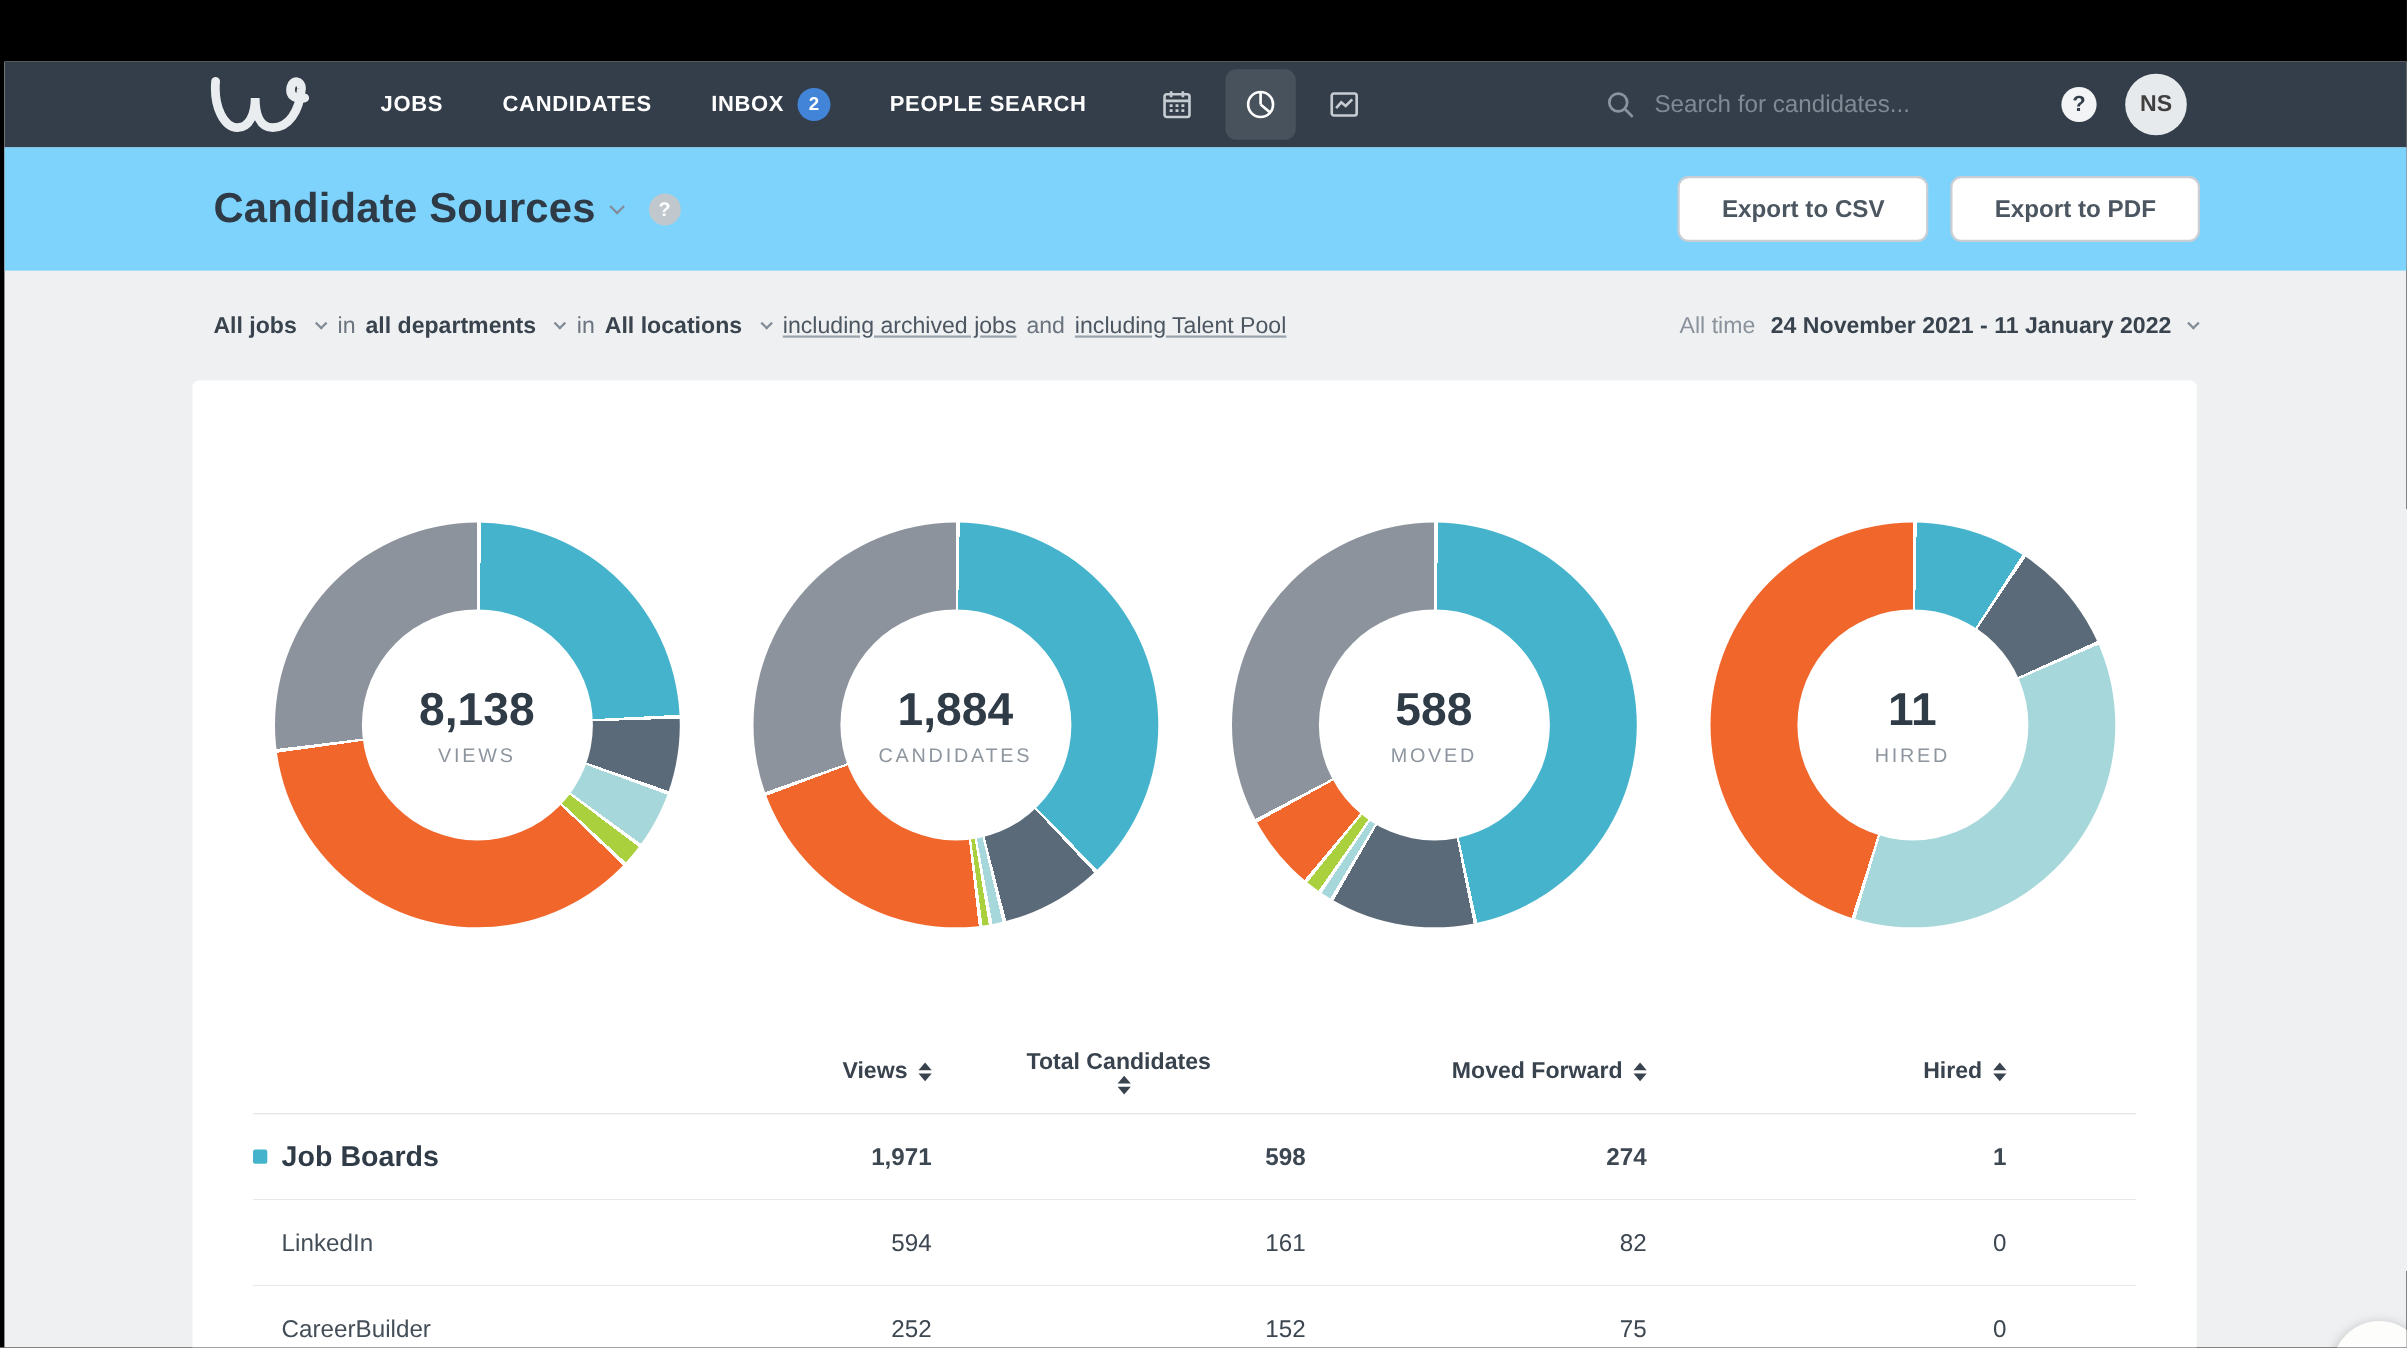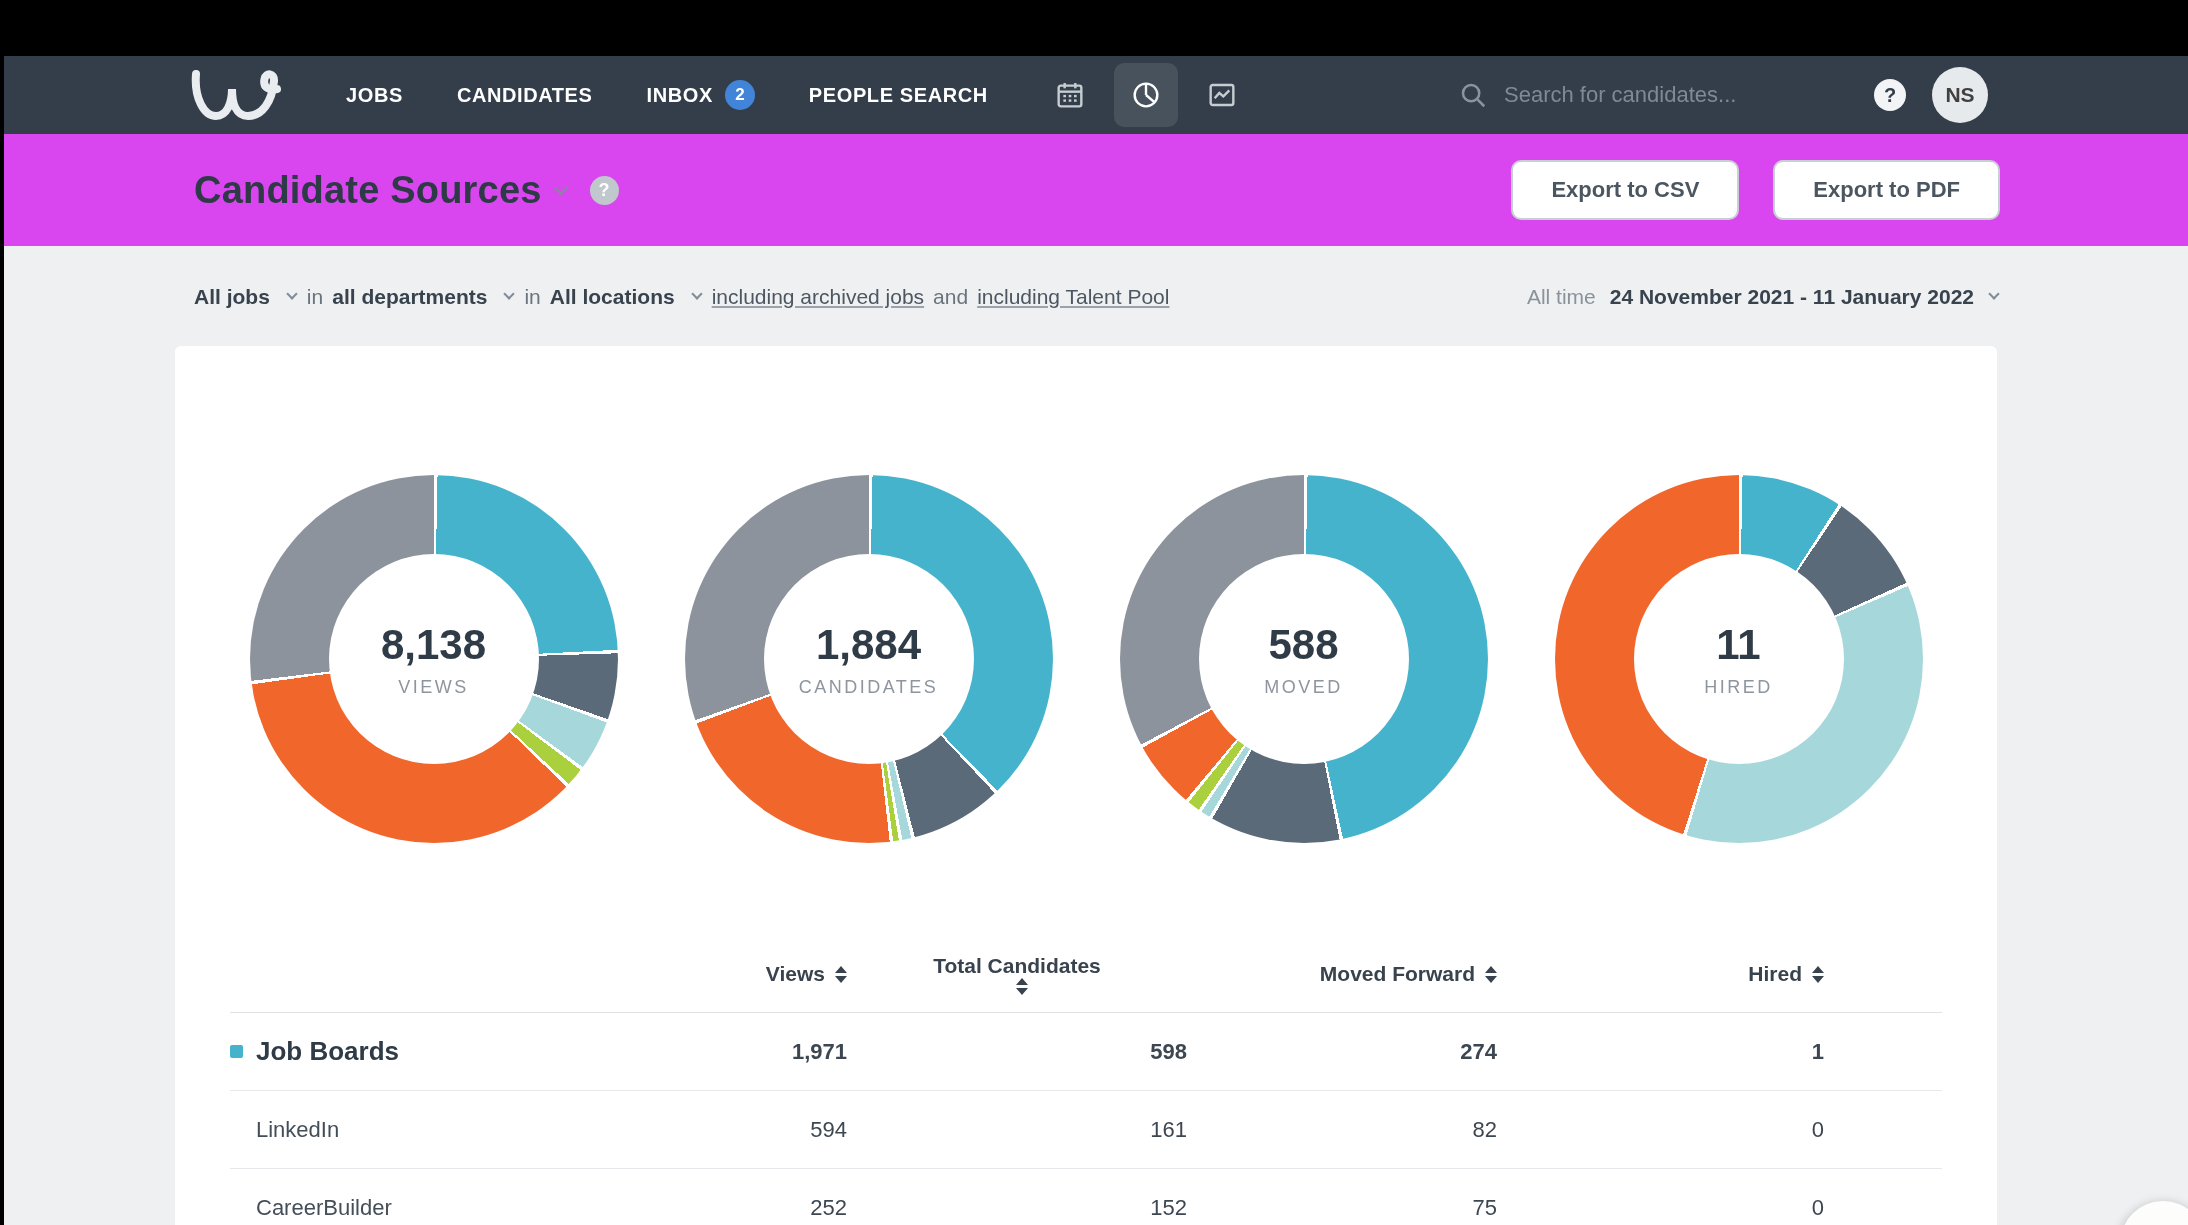--- a/index.html
+++ b/index.html
@@ -19,26 +19,26 @@
   .icon-tile svg { stroke:#c6ccd2; }
   .icon-tile.active svg { stroke:#fff; }
   .nav-search { display:flex; align-items:center; margin-left:auto; margin-right:40px; }
   .nav-search svg { stroke:#8a939e; margin-right:16px; }
   .nav-search input { background:transparent; border:none; outline:none; color:#cfd5da; font-size:22px; width:330px; font-family:"Liberation Sans", sans-serif; }
   .nav-search input::placeholder { color:#7f8a95; }
   .nav-help { width:32px; height:32px; border-radius:50%; background:#f2f4f5; color:#343e4a; font-weight:bold; font-size:20px; display:flex; align-items:center; justify-content:center; margin-right:26px; cursor:pointer; }
   .nav-avatar { width:56px; height:56px; border-radius:50%; background:#e7eaec; color:#404040; font-weight:bold; font-size:21px; display:flex; align-items:center; justify-content:center; cursor:pointer; }
 
   
-  .page-header { height:112px; background:#d946ef; display:flex; align-items:center; padding:0 188px 0 190px; }
+  .page-header { height:112px; background:#7dd3fc; display:flex; align-items:center; padding:0 188px 0 190px; }
   .page-title { font-size:38px; font-weight:600; color:#2e3a46; letter-spacing:.2px; }
   .chev { display:inline-block; width:10px; height:10px; border-right:2.5px solid #828c96; border-bottom:2.5px solid #828c96; transform:rotate(45deg); margin:0 2px 4px 14px; vertical-align:middle; }
   .chev.sm { width:8px; height:8px; border-width:2px; margin-left:9px; margin-bottom:5px; }
   .title-help { width:29px; height:29px; border-radius:50%; background:#c0c7cd; color:#fff; font-weight:bold; font-size:18px; display:flex; align-items:center; justify-content:center; margin-left:22px; cursor:pointer; }
-  .export-group { margin-left:auto; display:flex; gap:34px; }
+  .export-group { margin-left:auto; display:flex; gap:20px; }
   .btn { background:#fff; border:2px solid #c9ced4; border-radius:10px; padding:15px 38px; font-size:22px; font-weight:bold; color:#4b5661; cursor:pointer; font-family:"Liberation Sans", sans-serif; }
 
   
   .filterbar { height:100px; display:flex; align-items:center; justify-content:space-between; padding:1px 188px 0 190px; font-size:21px; color:#6b747e; }
   .filterbar b { color:#39434e; font-weight:bold; }
   .filter-left { display:flex; align-items:center; gap:9px; flex-wrap:nowrap; }
   .flink { color:#4d5762; text-decoration:underline; text-decoration-color:#9aa2ab; cursor:pointer; }
   .filter-right { display:flex; align-items:center; gap:14px; cursor:pointer; }
   .range-label { color:#8a929b; }
 

